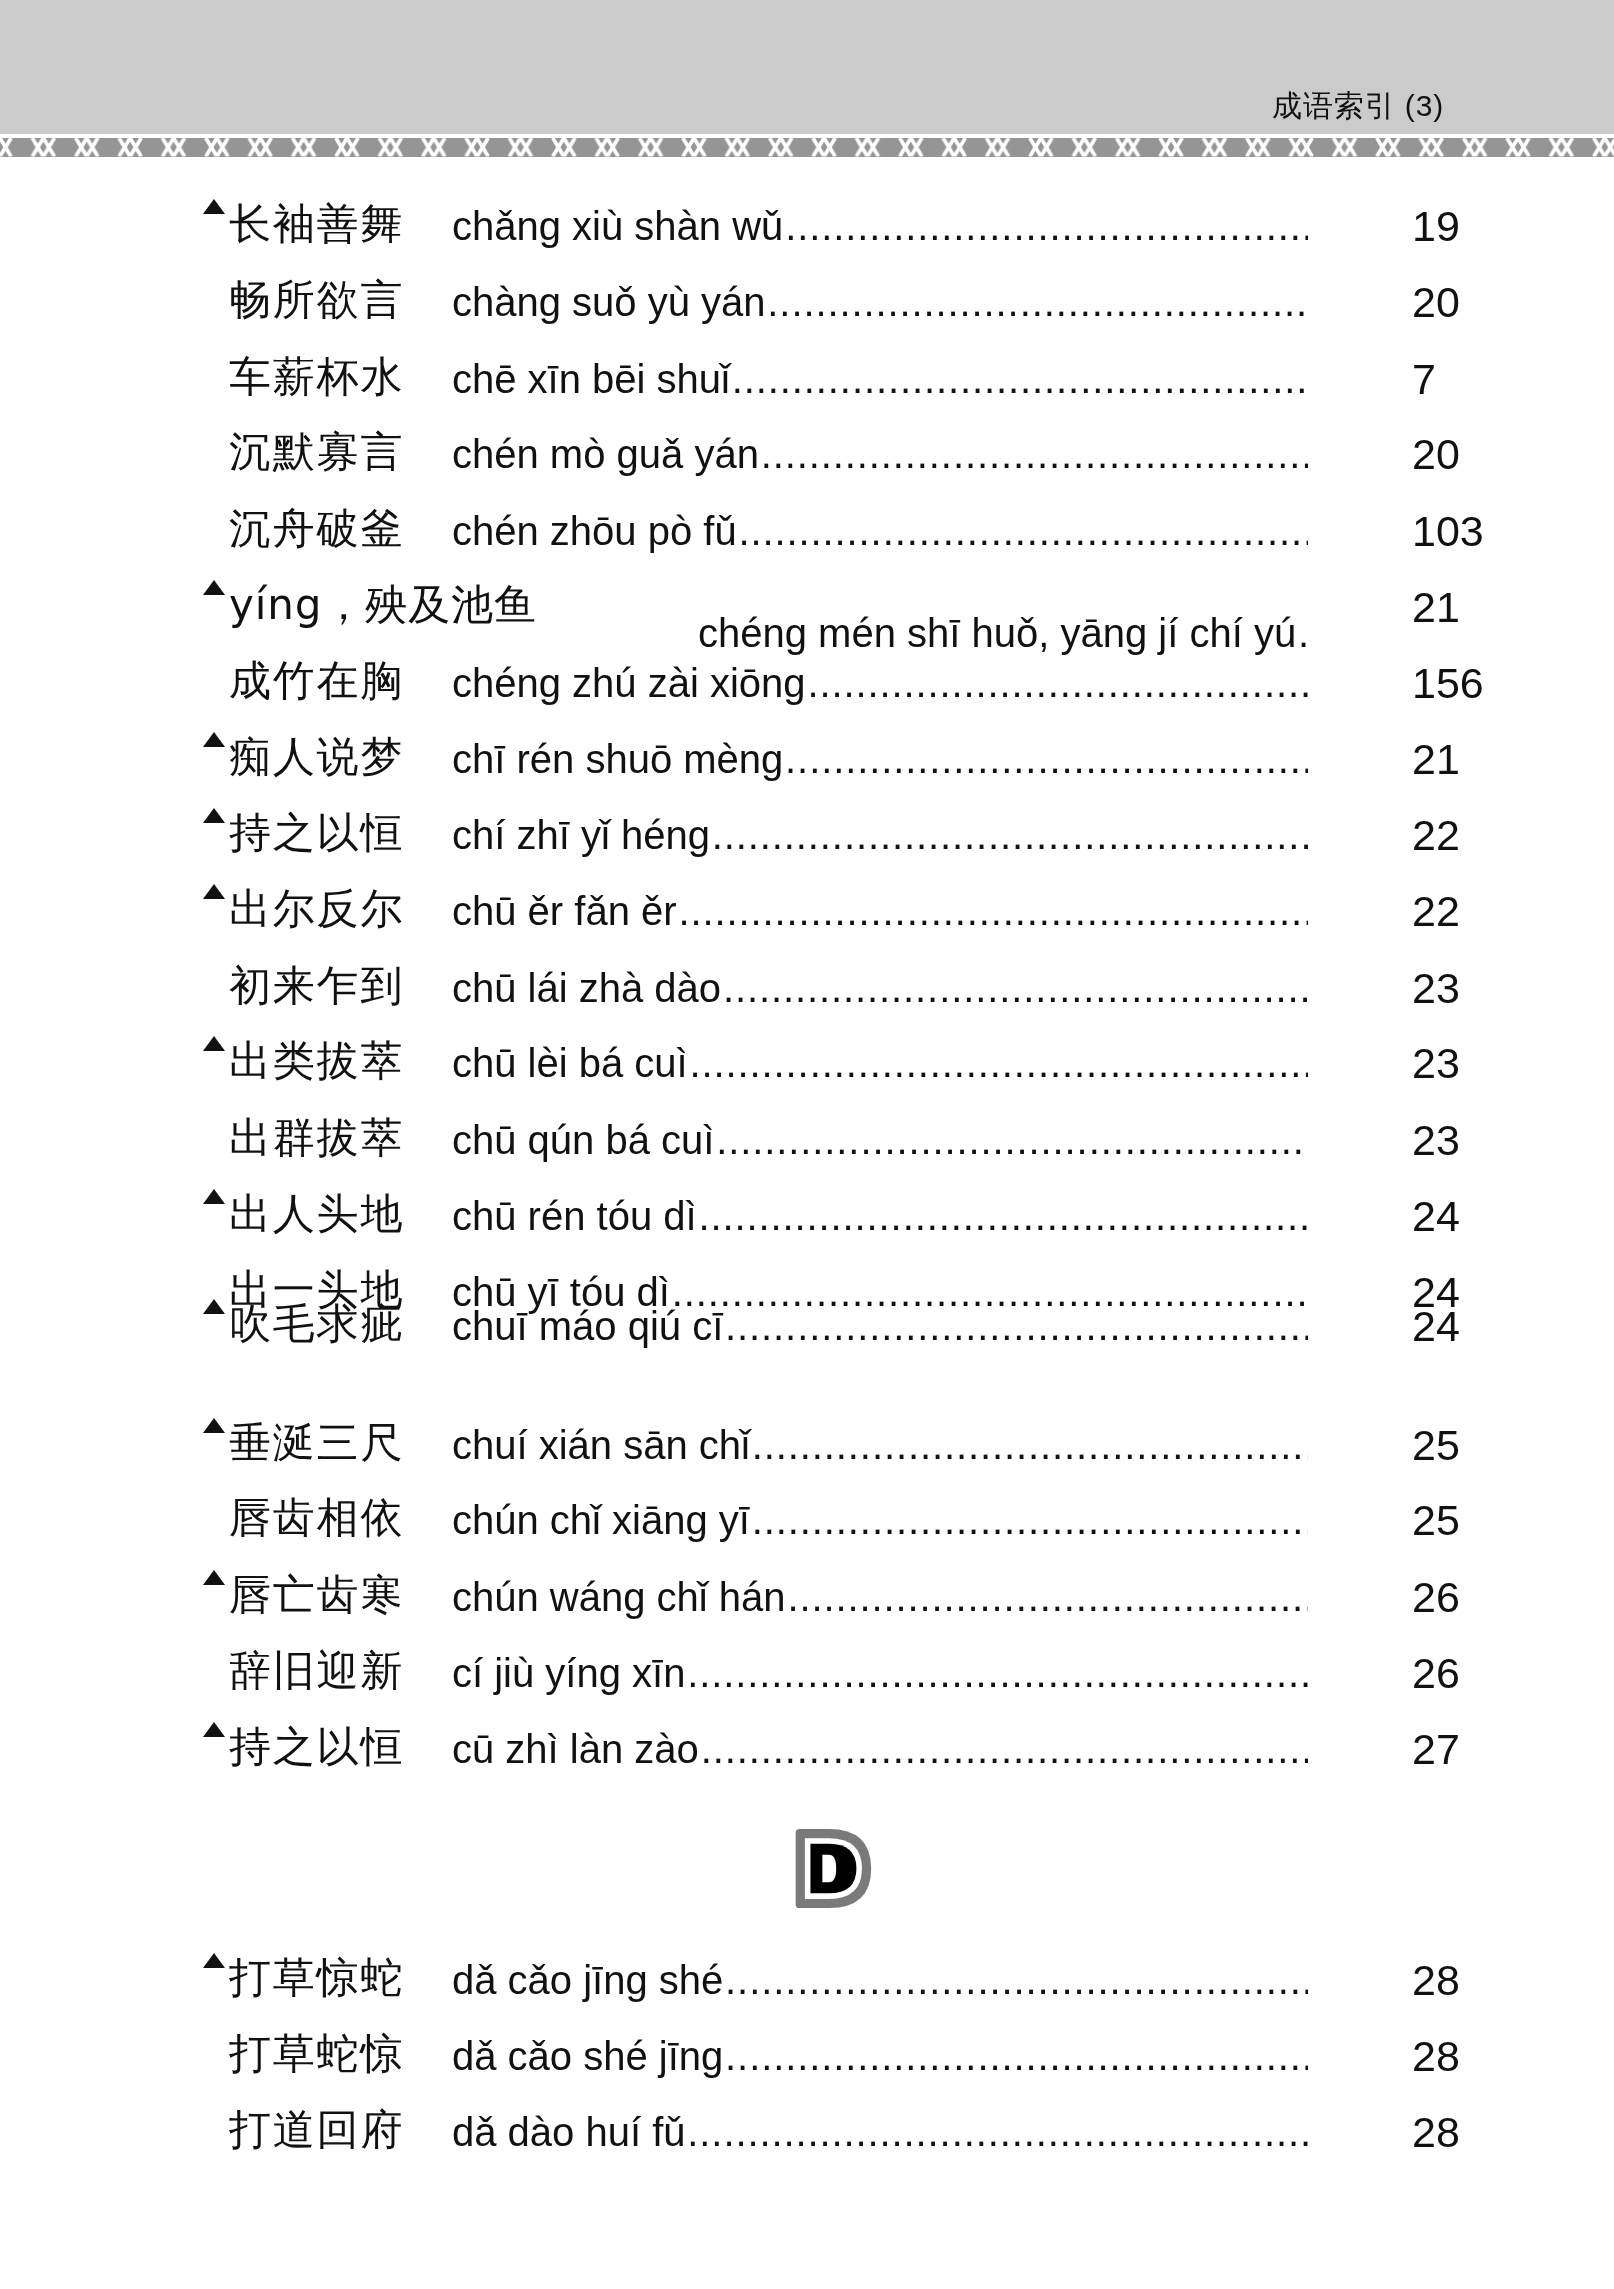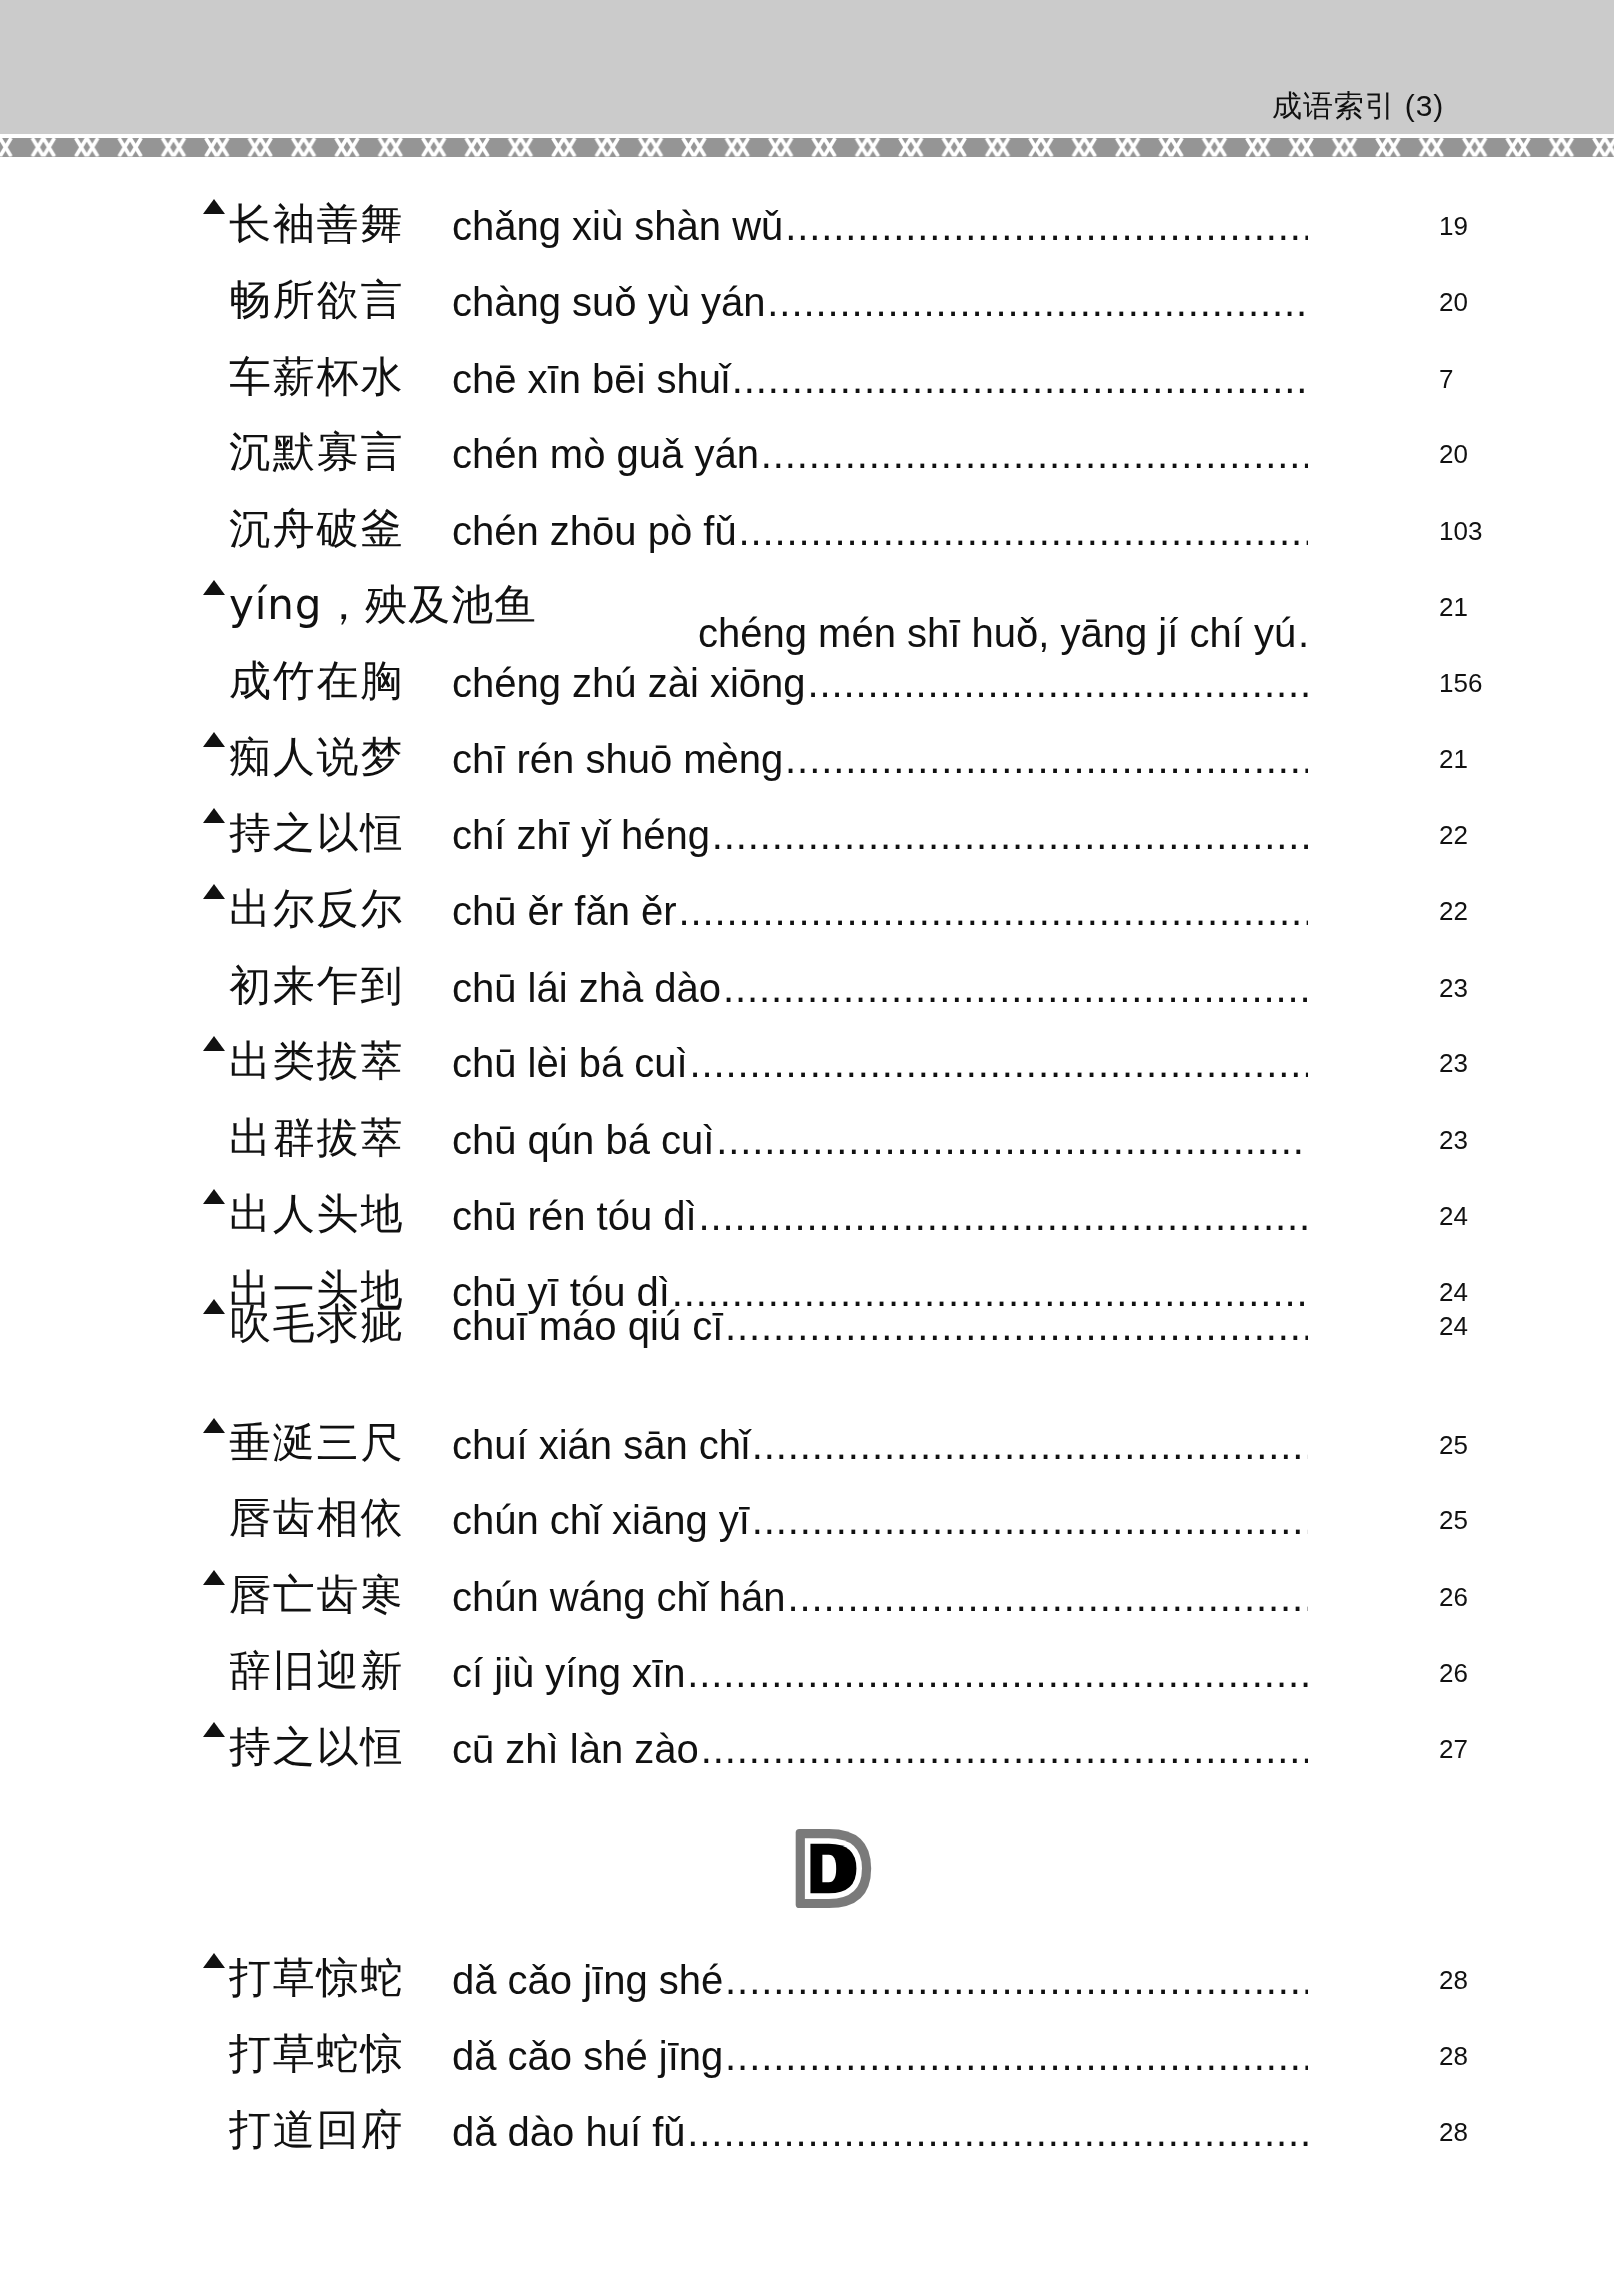--- a/index.html
+++ b/index.html
@@ -39,21 +39,21 @@
     display:flex; align-items:center; overflow:hidden; white-space:nowrap;
   }
   .entry .pinyin {
     font-size:40px; line-height:52px; flex:0 0 auto; white-space:nowrap; padding-right:1.8px;
   }
   .entry .dots {
     flex:1 1 auto; overflow:hidden; font-size:40px; line-height:52px; color:#111;
     letter-spacing:0.9px; white-space:nowrap;
   }
   .entry .page {
-    position:absolute; left:1412px; top:0; font-size:26px; line-height:52px; white-space:nowrap;margin-left:27px;
+    position:absolute; left:1412px; top:0; font-size:43px; line-height:52px; white-space:nowrap;
   }
   .entry.wide .idiom { letter-spacing:0.9px; }
   .entry.wide .leader { left:698px;margin-top:26px; }
   .section-badge {
     position:absolute; left:792px; top:1827px; width:81px; height:83px;
   }
 </style>
 </head>
 <body>
 

